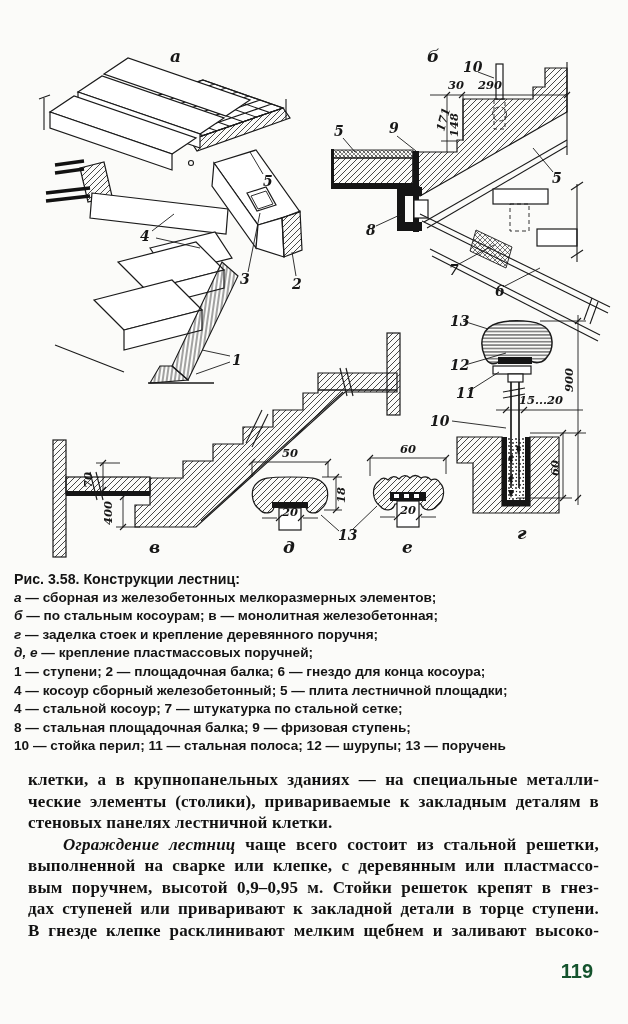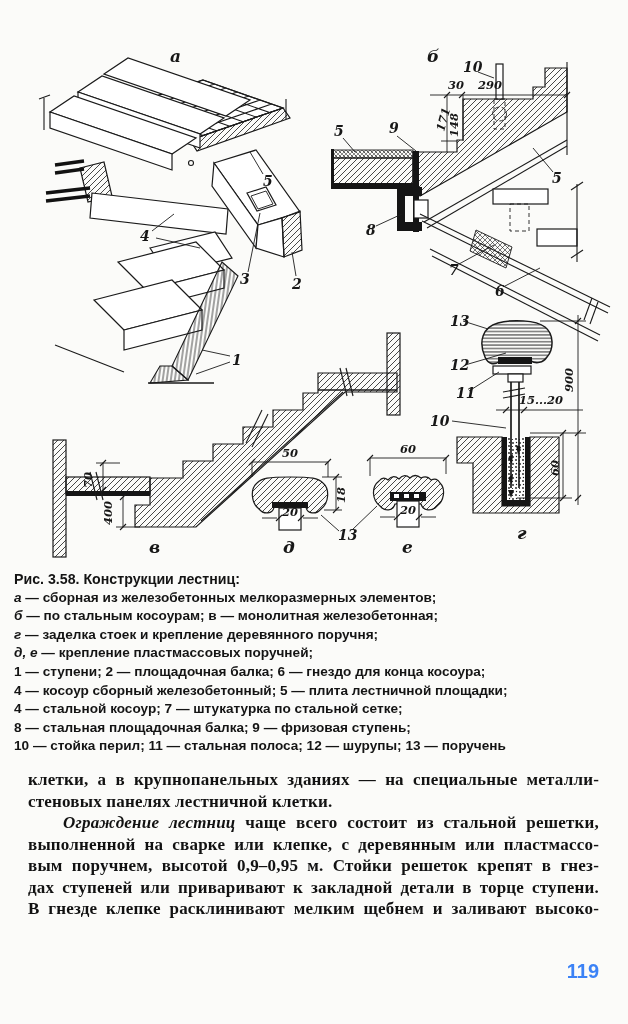--- a/index.html
+++ b/index.html
@@ -27,22 +27,22 @@
   .caption{position:absolute;left:14px;right:14px;top:570px;
            font-family:"Liberation Sans",sans-serif;font-weight:700;font-size:13.6px;
            line-height:18.6px;color:#141414;}
   .cap-title{font-size:14.2px;}
   .cap-line i{font-style:italic;}
   .bodytext{position:absolute;left:28px;right:29px;top:757px;font-family:"Liberation Serif",serif;
             font-weight:700;font-size:17px;line-height:21.5px;color:#121212;letter-spacing:.2px;margin-top:12px;}
   .bline{text-align:justify;text-align-last:justify;white-space:normal;}
   .bline.last{text-align-last:left;}
   .bline.indent{text-indent:35px;}
-  .pagenum{position:absolute;right:29px;top:960px;font-family:"Liberation Sans",sans-serif;
-           font-weight:700;font-size:20px;color:#3b82f6;}
+  .pagenum{position:absolute;right:35px;top:960px;font-family:"Liberation Sans",sans-serif;
+           font-weight:700;font-size:20px;color:#14532d;}
 </style>
 </head>
 <body>
 
 <svg id="fig" viewBox="0 0 628 562" xmlns="http://www.w3.org/2000/svg">
   <defs>
     <pattern id="h1" width="6" height="6" patternUnits="userSpaceOnUse">
       <path d="M-1,7 L7,-1" stroke="#1b1b1b" stroke-width="0.8"></path>
     </pattern>
     <pattern id="vl" width="4" height="4" patternUnits="userSpaceOnUse" patternTransform="rotate(8)">
@@ -369,20 +369,21 @@
       <div class="cap-line">4 — косоур сборный железобетонный; 5 — плита лестничной площадки;</div>
       <div class="cap-line">4 — стальной косоур; 7 — штукатурка по стальной сетке;</div>
       <div class="cap-line">8 — стальная площадочная балка; 9 — фризовая ступень;</div>
       <div class="cap-line">10 — стойка перил; 11 — стальная полоса; 12 — шурупы; 13 — поручень</div>
     </div>
 </div>
 
 <div class="bodytext">
   <div id="p1">
       <div class="bline">клетки, а в крупнопанельных зданиях — на специальные металли-</div>
+      <div class="bline">ческие элементы (столики), привариваемые к закладным деталям в</div>
       <div class="bline last">стеновых панелях лестничной клетки.</div>
     </div>
   <div id="p2">
       <div class="bline indent"><i>Ограждение лестниц</i> чаще всего состоит из стальной решетки,</div>
       <div class="bline">выполненной на сварке или клепке, с деревянным или пластмассо-</div>
       <div class="bline">вым поручнем, высотой 0,9–0,95 м. Стойки решеток крепят в гнез-</div>
       <div class="bline">дах ступеней или приваривают к закладной детали в торце ступени.</div>
       <div class="bline">В гнезде клепке расклинивают мелким щебнем и заливают высоко-</div>
     </div>
 </div>

